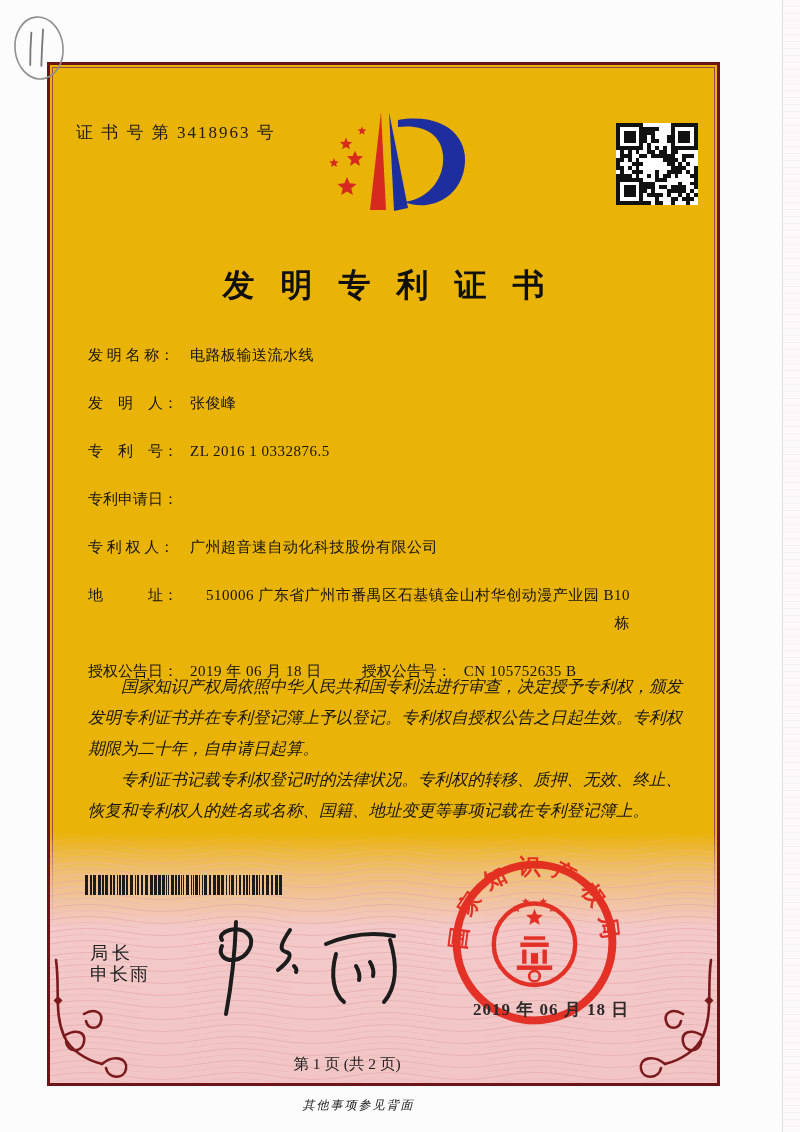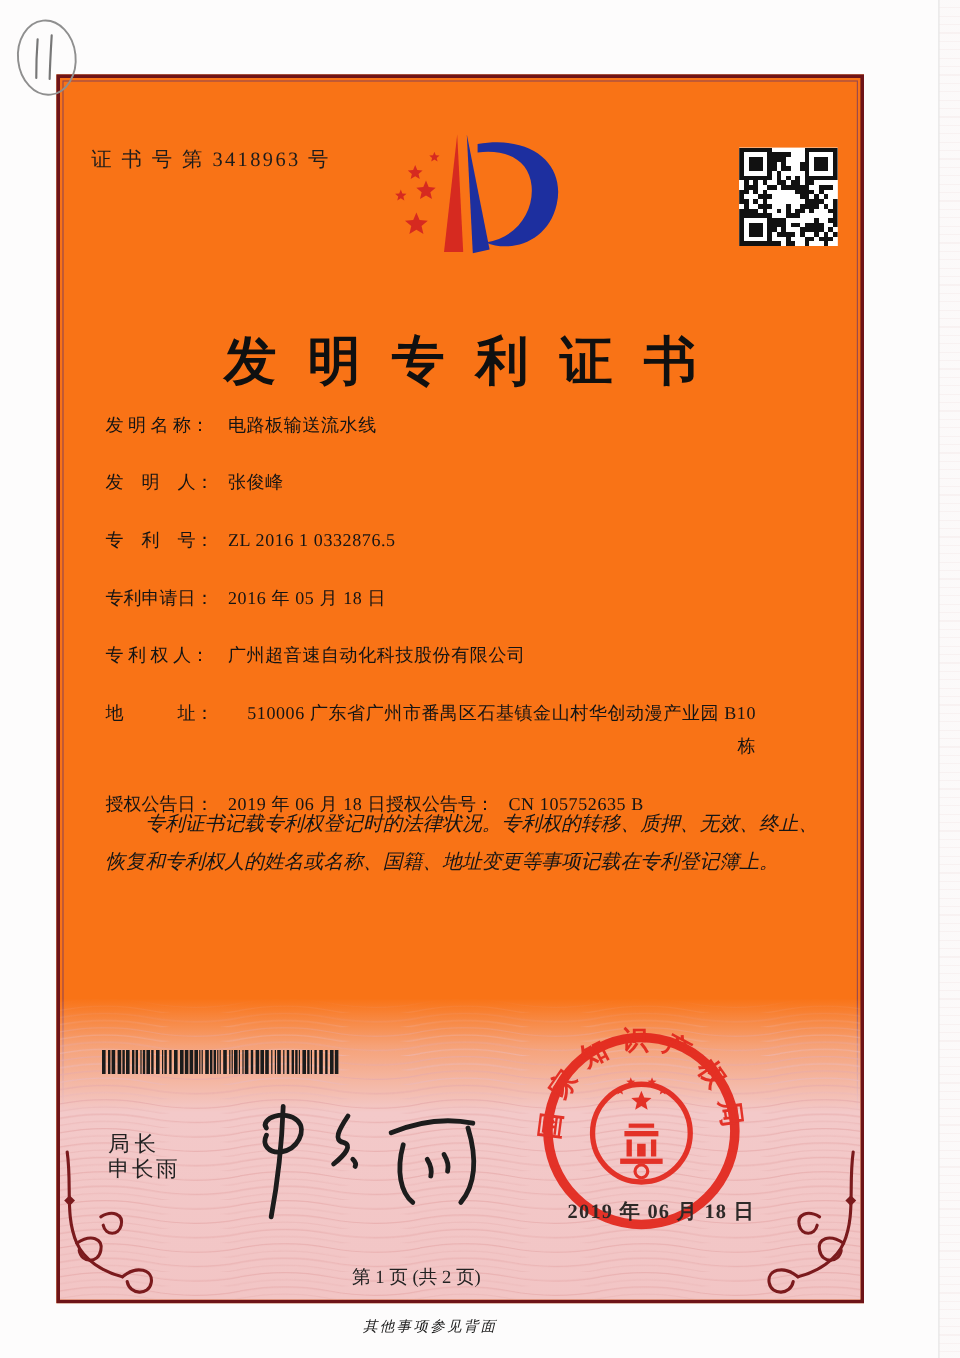--- a/index.html
+++ b/index.html
@@ -9,39 +9,39 @@
     font-family:"Liberation Serif","DejaVu Serif",serif;
     color:#151515;
   }
   
   .page-edge-line{position:absolute;left:782px;top:0;width:1px;height:1132px;background:#e2dfdf;}
   .page-edge-strip{position:absolute;left:783px;top:0;width:17px;height:1132px;
     background:repeating-linear-gradient(180deg,#fbf8f8 0 6px,#f5ecec 6px 7px);opacity:.65;}
 
   
   .frame{position:absolute;left:47px;top:62px;width:667px;height:1018px;
-    border:3px solid #6e1418;background:#f97316;}
+    border:3px solid #6e1418;background:#eab308;}
   .frame-inner{position:absolute;inset:2px;border:1px solid #9c4a4a;pointer-events:none;}
 
   .cert-no{position:absolute;left:26px;top:56px;font-size:17px;letter-spacing:2px;color:#1c1c1c;}
 
   .logo{position:absolute;left:268px;top:42px;}
   .qr{position:absolute;left:566px;top:58px;background:#fff;}
 
   .title{position:absolute;left:0;top:178px;width:100%;text-align:center;
-    font-size:44px;font-weight:bold;letter-spacing:26px;text-indent:26px;color:#101010;}
+    font-size:32px;font-weight:bold;letter-spacing:26px;text-indent:26px;color:#101010;}
 
   .fields{position:absolute;left:38px;top:276px;width:612px;}
   .frow{display:flex;align-items:flex-start;font-size:15px;line-height:28px;margin-bottom:20px;}
   .f-label{flex:0 0 102px;white-space:nowrap;color:#141414;}
   .f-value{color:#141414;letter-spacing:.5px;text-align:right;}
   .frow.addr .f-value{max-width:440px;}
-  .frow.double{gap:0;}
+  .frow.double{gap:16px;}
   .pair{display:flex;}
-  .pair2{}
+  .pair2{margin-left:24px;}
 
   .paras{position:absolute;left:38px;top:606px;width:606px;
     font-size:16.5px;line-height:31px;font-style:italic;color:#161616;}
   .paras p{margin:0;text-indent:2em;}
 
   
   .pink-area{position:absolute;left:0;right:0;bottom:0;height:251px;
     background:linear-gradient(180deg,rgba(244,203,203,0) 0px,rgba(243,200,200,.55) 40px,#f3c9c9 95px,#f2c5c5 100%);}
   .waves{position:absolute;inset:0;width:100%;height:100%;opacity:.75;
     -webkit-mask-image:linear-gradient(180deg,transparent 0,#000 60px);
@@ -351,21 +351,20 @@
     <div class="frow">
       <span class="f-label">发　明　人：</span>
       <span class="f-value">张俊峰</span>
     </div>
     <div class="frow">
       <span class="f-label">专　利　号：</span>
       <span class="f-value">ZL 2016 1 0332876.5</span>
     </div>
     <div class="frow">
       <span class="f-label">专利申请日：</span>
-      <span class="f-value">2016 年 05 月 18 日</span>
     </div>
     <div class="frow">
       <span class="f-label">专 利 权 人：</span>
       <span class="f-value">广州超音速自动化科技股份有限公司</span>
     </div>
     <div class="frow addr">
       <span class="f-label">地　　　址：</span>
       <span class="f-value">510006 广东省广州市番禺区石基镇金山村华创动漫产业园 B10 栋</span>
     </div>
     <div class="frow double">
@@ -374,20 +373,21 @@
         <span class="f-value">2019 年 06 月 18 日</span>
       </span>
       <span class="pair pair2">
         <span class="f-label">授权公告号：</span>
         <span class="f-value">CN 105752635 B</span>
       </span>
     </div>
   </div>
 
   <div class="paras">
+    <p>国家知识产权局依照中华人民共和国专利法进行审查，决定授予专利权，颁发发明专利证书并在专利登记簿上予以登记。专利权自授权公告之日起生效。专利权期限为二十年，自申请日起算。</p>
     <p>专利证书记载专利权登记时的法律状况。专利权的转移、质押、无效、终止、恢复和专利权人的姓名或名称、国籍、地址变更等事项记载在专利登记簿上。</p>
   </div>
 
   <div class="pink-area">
     <svg class="waves" preserveAspectRatio="none">
       <defs>
         <pattern id="wv" width="150" height="12" patternUnits="userSpaceOnUse">
           <path d="M0 4 Q 37 -3 75 4 T 150 4" fill="none" stroke="#e7abab" stroke-width="1"></path>
           <path d="M0 10 Q 37 3 75 10 T 150 10" fill="none" stroke="#ecb9b9" stroke-width="1"></path>
         </pattern>

